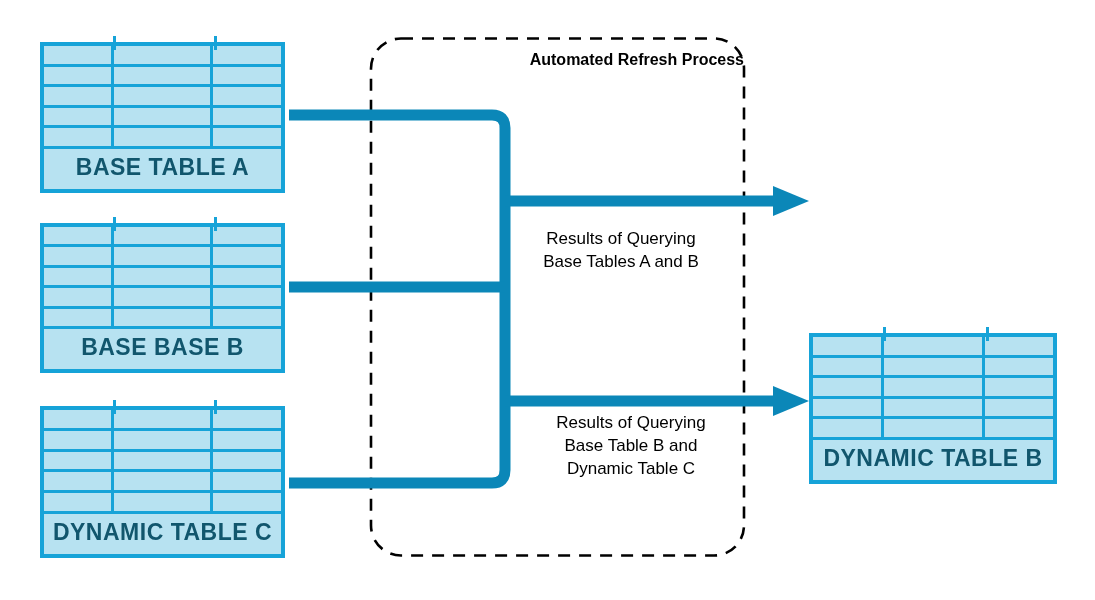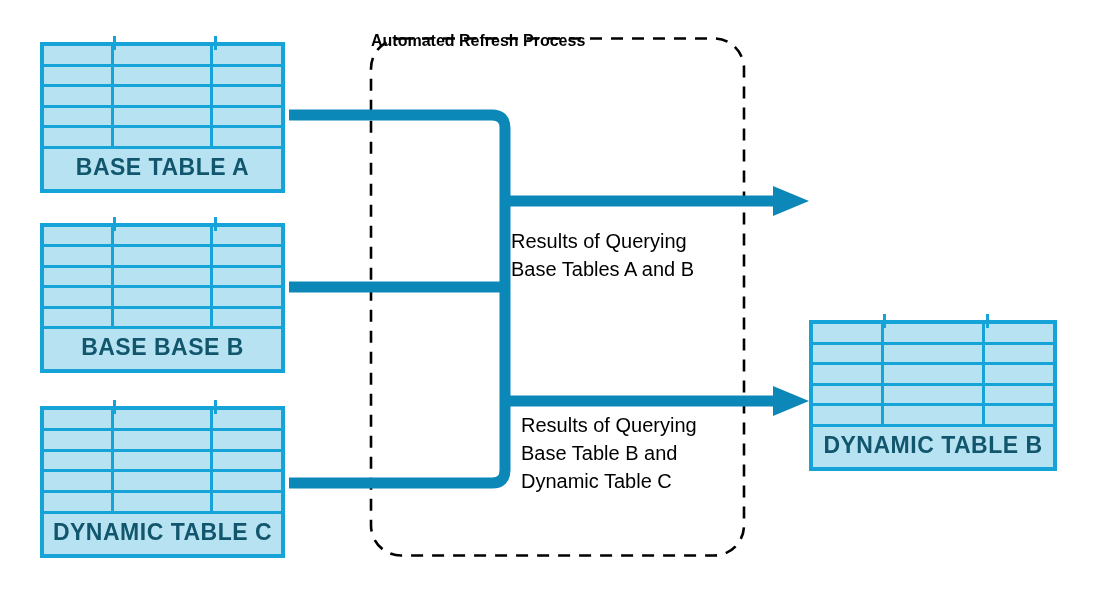--- a/index.html
+++ b/index.html
@@ -58,31 +58,32 @@
   .tick2 { left: calc(71.5% + 1px); }
   
   #overlay {
     position: absolute;
     left: 0; top: 0;
     pointer-events: none;
   }
   
   .box-title {
     position: absolute;
-    left: 371px; top: 32px; width: 373px;
-    text-align: left;
+    left: 371px; top: 51px; width: 373px;
+    text-align: right;
     font-size: 16px;
     font-weight: bold;
     color: var(--text);
   }
   .annotation {
     position: absolute;
     width: 220px;
-    font-size: 20px;
-    line-height: 28px;
+    text-align: center;
+    font-size: 17px;
+    line-height: 23px;
     color: var(--text);
     white-space: pre-line;
   }
   #ann-ab { left: 511px; top: 227px; }
   #ann-bc { left: 521px; top: 411px; }
 </style>
 </head>
 <body>
 
 <div id="canvas">
@@ -173,21 +174,21 @@
         <div class="cell"></div>
         <div class="cell"></div>
         <div class="cell"></div>
       </div>
     <div class="tlabel">DYNAMIC TABLE C</div>
     <div class="tick tick1"></div>
     <div class="tick tick2"></div>
   </div>
 
 
-  <div class="dtable" style="left:809px; top:320px; width:248px; height:151px;padding-left:16px;">
+  <div class="dtable" style="left:809px; top:333px; width:248px; height:151px;padding-left:16px;">
     <div class="tgrid">
         <div class="cell"></div>
         <div class="cell"></div>
         <div class="cell"></div>
         <div class="cell"></div>
         <div class="cell"></div>
         <div class="cell"></div>
         <div class="cell"></div>
         <div class="cell"></div>
         <div class="cell"></div>

